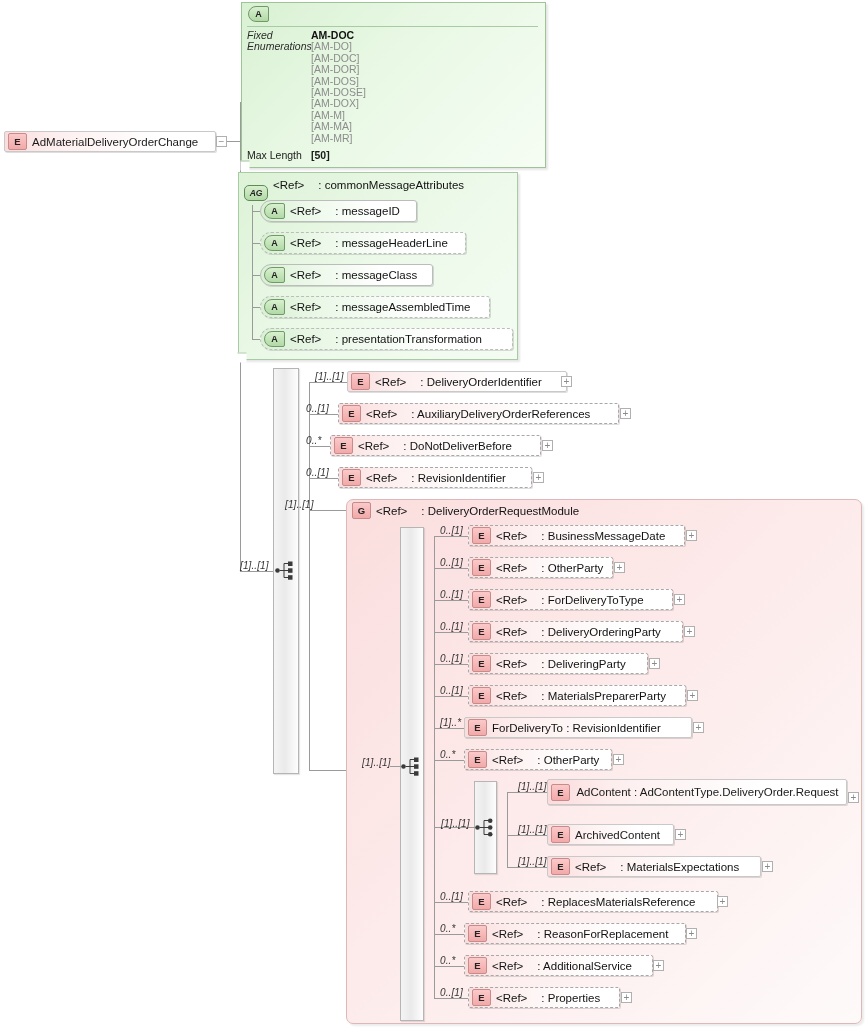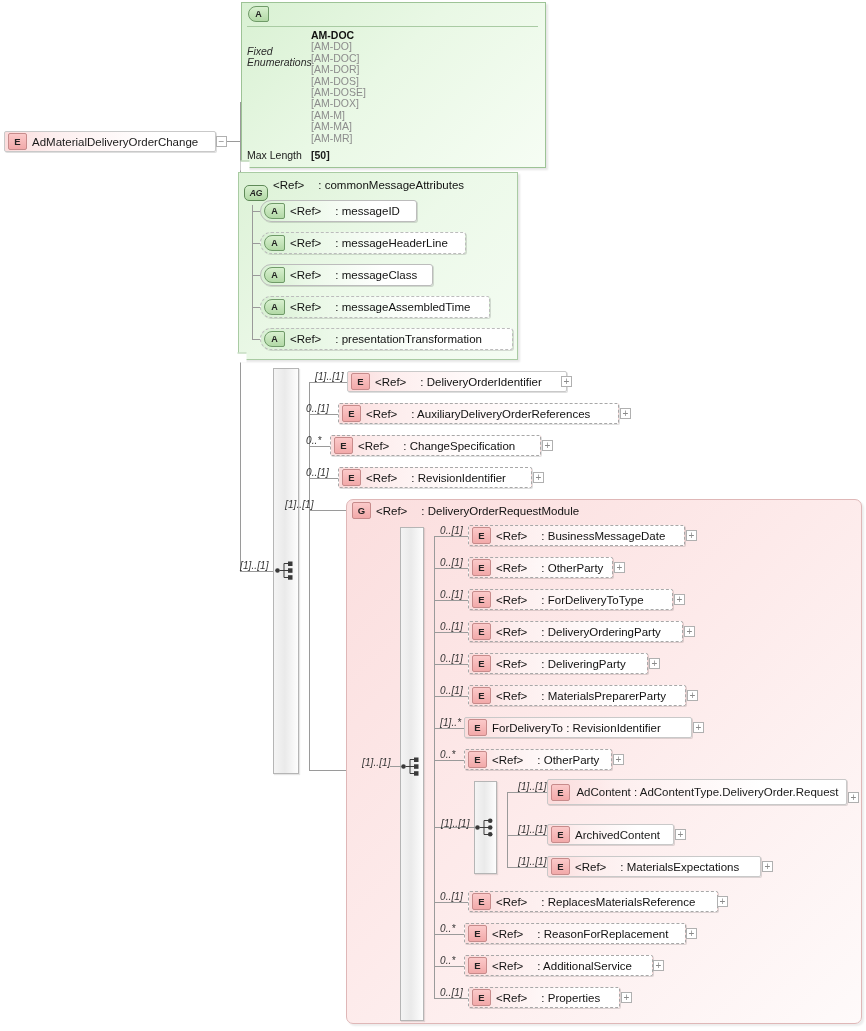--- a/index.html
+++ b/index.html
@@ -129,21 +129,21 @@
 
 <div class="panel green" style="left:241px;top:2px;width:305px;height:166px;">
 </div>
 <div class="clipcorner" style="left:241px;top:160px;"></div>
 
 <div class="node attr" style="left:245px;top:4px;width:297px;height:20px;background:none;border:none;box-shadow:none;">
   <span class="chip a">A</span>
 </div>
 <div class="hsep" style="left:247px;top:26px;width:291px;"></div>
 
-<div class="detail" style="left:247px;top:30px;width:66px;margin-top:16px;">
+<div class="detail" style="left:247px;top:30px;width:66px;">
   <div class="k">Fixed</div>
   <div class="k">Enumerations</div>
 </div>
 <div class="detail" style="left:311px;top:30px;">
   <div class="v first">AM-DOC</div>
   <div class="v">[AM-DO]</div>
   <div class="v">[AM-DOC]</div>
   <div class="v">[AM-DOR]</div>
   <div class="v">[AM-DOS]</div>
   <div class="v">[AM-DOSE]</div>
@@ -242,21 +242,21 @@
   <span class="lbl">
     <span class="ref">&lt;Ref&gt;</span><span class="gap"></span><span class="ty">: AuxiliaryDeliveryOrderReferences</span>
   </span>
 </div>
 <div class="tog" style="left:620px;top:408px;">+</div>
 
 <div class="card" style="left:306px;top:435px;">0..*</div>
 <div class="node elem optional" style="left:330px;top:435px;width:211px;height:21px;">
   <span class="chip">E</span>
   <span class="lbl">
-    <span class="ref">&lt;Ref&gt;</span><span class="gap"></span><span class="ty">: ChangeSpecification</span>
+    <span class="ref">&lt;Ref&gt;</span><span class="gap"></span><span class="ty">: DoNotDeliverBefore</span>
   </span>
 </div>
 <div class="tog" style="left:542px;top:440px;">+</div>
 
 <div class="card" style="left:306px;top:467px;">0..[1]</div>
 <div class="node elem optional" style="left:338px;top:467px;width:194px;height:21px;">
   <span class="chip">E</span>
   <span class="lbl">
     <span class="ref">&lt;Ref&gt;</span><span class="gap"></span><span class="ty">: RevisionIdentifier</span>
   </span>

